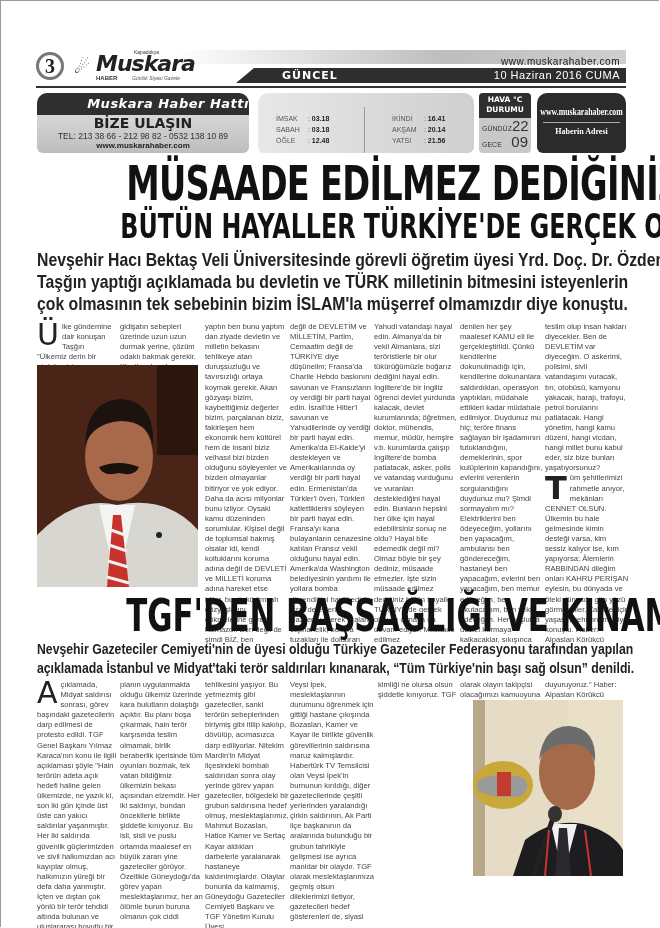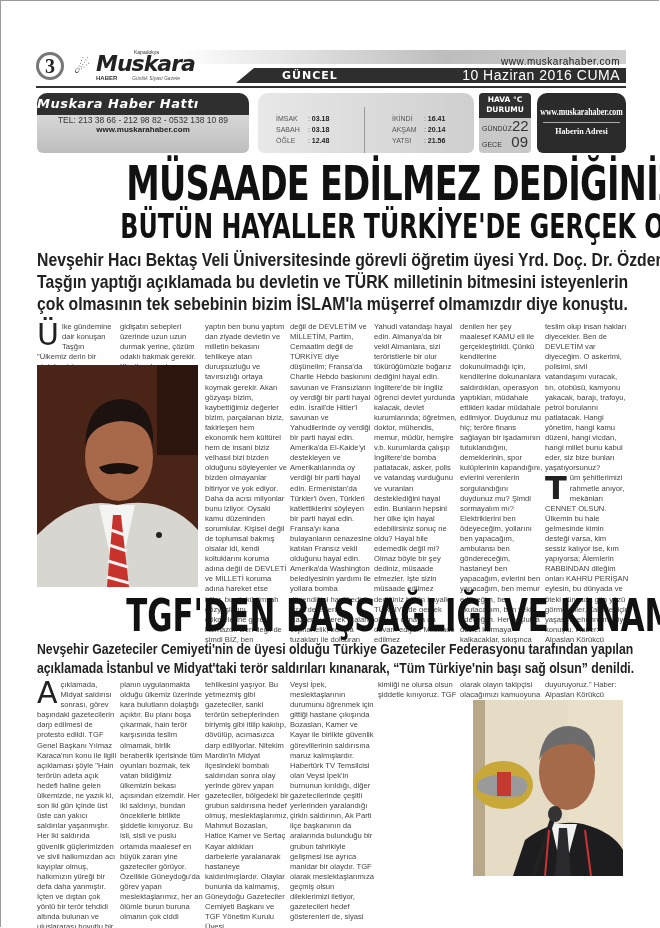--- a/index.html
+++ b/index.html
@@ -11,25 +11,25 @@
   .logo{position:absolute;left:38px;top:2px;width:140px;height:32px;}
   .logo-swoosh{position:absolute;left:0;top:4px;font-size:18px;color:#333;}
   .logo-text{position:absolute;left:22px;top:0;font:900 italic 22px/24px "DejaVu Sans",sans-serif;color:#222;letter-spacing:-1px;}
   .logo-small{position:absolute;left:60px;top:-3px;font-size:5px;color:#333;}
   .logo-sub{position:absolute;left:22px;top:23px;font-size:6px;font-weight:700;color:#333;}
   .logo-slogan{position:absolute;left:58px;top:23px;font-size:5px;font-style:italic;color:#555;}
   .top-band{position:absolute;left:140px;top:0;width:450px;height:14px;background:linear-gradient(90deg,#fff,#bdbdbd 60%,#cfcfcf);}
   .site-url{position:absolute;right:6px;top:6px;font-size:10px;color:#222;letter-spacing:.5px;}
   .dark-band{position:absolute;left:200px;top:18px;width:390px;height:15px;background:#2e2e2e;clip-path:polygon(18px 0,100% 0,100% 100%,0 100%);}
   .section-label{position:absolute;left:246px;top:19px;font:700 11px/13px "DejaVu Sans",sans-serif;color:#fff;letter-spacing:1px;}
-  .date-label{position:absolute;right:6px;top:19px;font-size:14px;line-height:13px;color:#fff;letter-spacing:.5px;}
+  .date-label{position:absolute;right:6px;top:19px;font-size:11px;line-height:13px;color:#fff;letter-spacing:.5px;}
   .mast-line{position:absolute;left:36px;top:86px;width:590px;height:2px;background:#333;}
   
   .hotline{position:absolute;left:37px;top:93px;width:212px;height:60px;border-radius:10px 10px 6px 6px;overflow:hidden;background:linear-gradient(#e6e6e6,#bdbdbd);}
-  .hotline-top{height:22px;background:#2f2f2f;color:#fff;text-align:left;font:900 italic 13px/22px "DejaVu Sans",sans-serif;letter-spacing:.5px;}
+  .hotline-top{height:22px;background:#2f2f2f;color:#fff;text-align:right;font:900 italic 13px/22px "DejaVu Sans",sans-serif;letter-spacing:.5px;}
   .hotline-cta{text-align:center;font:900 14px/15px "DejaVu Sans",sans-serif;color:#222;margin-top:1px;}
   .hotline-tel{text-align:center;font-size:8.5px;color:#333;line-height:10px;}
   .hotline-web{text-align:center;font-size:8px;font-weight:700;color:#222;line-height:10px;}
   .prayer{position:absolute;left:258px;top:93px;width:216px;height:60px;border-radius:10px 10px 6px 6px;overflow:hidden;background:linear-gradient(90deg,#e8e8e8,#cfcfcf);}
   .prayer-title{height:14px;background:#2f2f2f;color:#fff;text-align:center;font:700 9px/14px "DejaVu Sans",sans-serif;letter-spacing:.5px;}
   .prayer-col{position:absolute;top:20px;font-size:7px;line-height:11px;color:#555;}
   .prayer-col b{color:#222;}
   .prayer-col .lbl{display:inline-block;width:30px;}
   .prayer-col1{left:18px;}
   .prayer-col2{left:134px;}
@@ -79,20 +79,21 @@
     <span class="logo-small">Kapadokya</span>
     <span class="logo-text">Muskara</span>
     <span class="logo-sub">HABER</span>
     <span class="logo-slogan">Günlük Siyasi Gazete</span>
   </div>
 </div>
 <div class="mast-line"></div>
 
 <div class="hotline">
   <div class="hotline-top">Muskara Haber Hattı</div>
+  <div class="hotline-cta">BİZE ULAŞIN</div>
   <div class="hotline-tel">TEL: 213 38 66 - 212 98 82 - 0532 138 10 89</div>
   <div class="hotline-web">www.muskarahaber.com</div>
 </div>
 
 <div class="prayer">
   <div class="prayer-divider"></div>
   <div class="prayer-col prayer-col1">
     <div><span class="lbl">İMSAK</span> : <b>03.18</b></div>
     <div><span class="lbl">SABAH</span> : <b>03.18</b></div>
     <div><span class="lbl">ÖĞLE</span> : <b>12.48</b></div>

